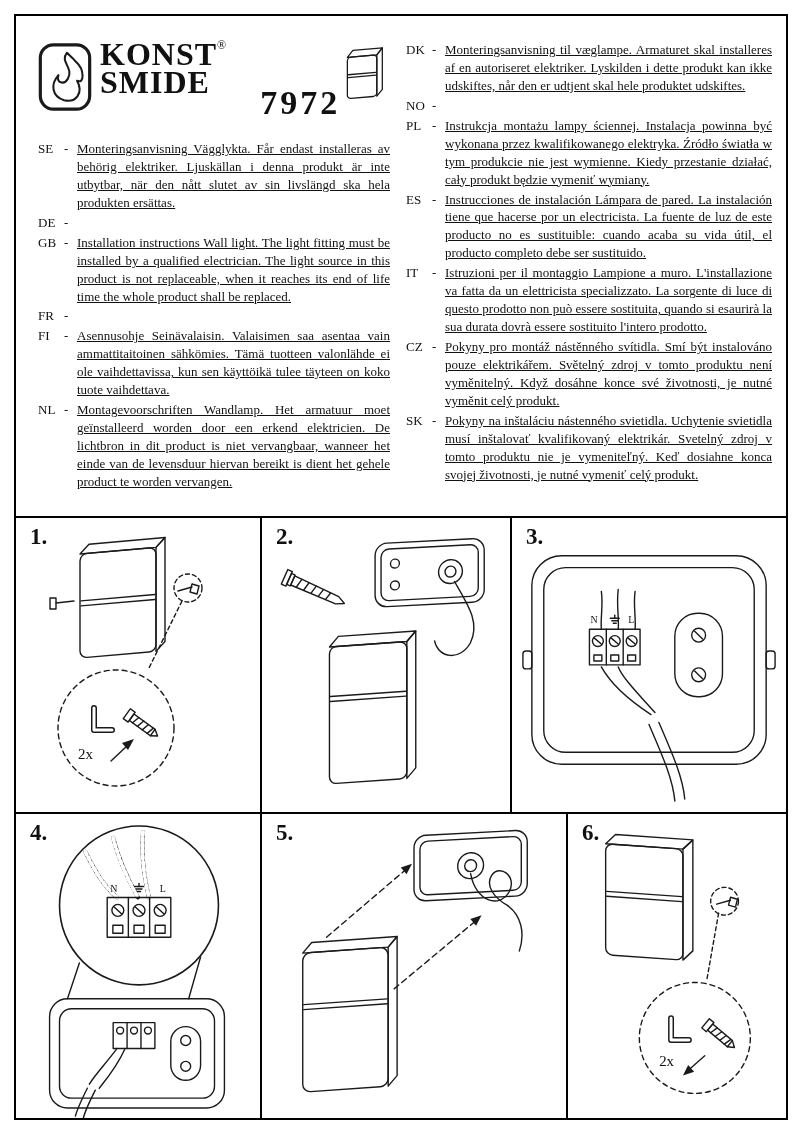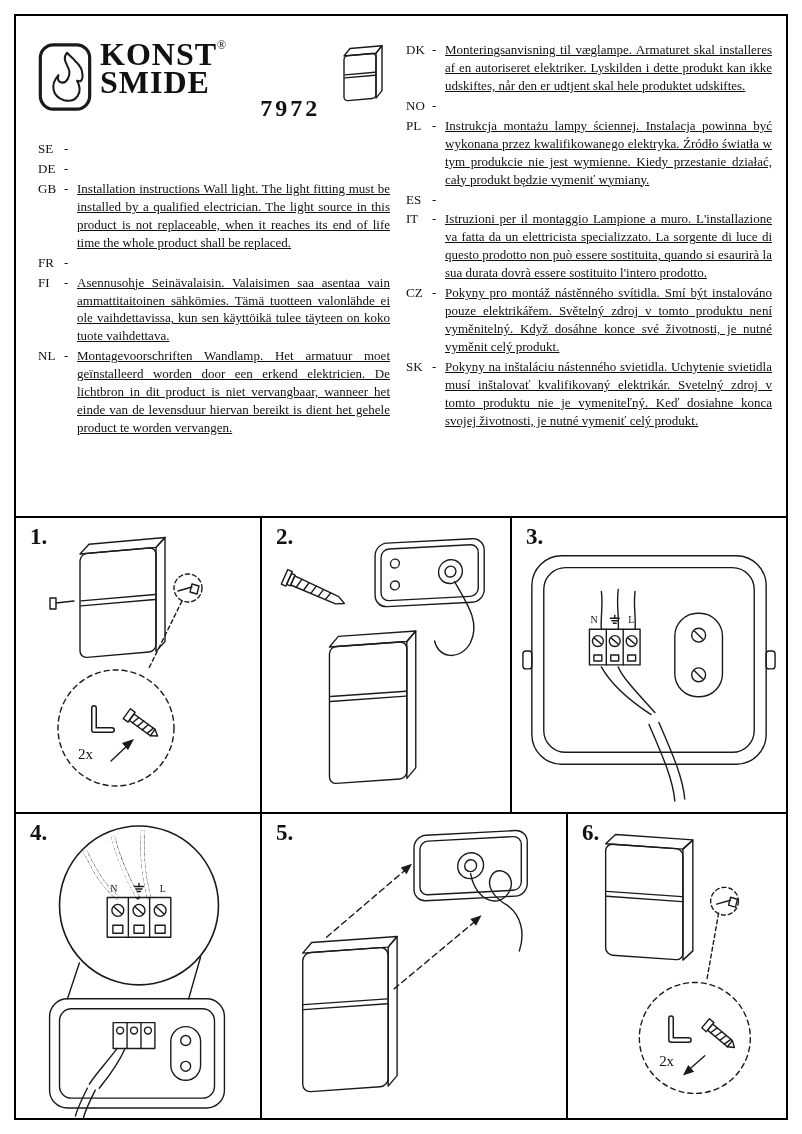--- a/index.html
+++ b/index.html
@@ -19,21 +19,21 @@
   }
   
   .header { flex:none; height:500px; padding:24px 14px 0 22px; overflow:hidden; }
   .cols { display:flex; gap:16px; }
   .col-left  { width:352px; flex:none; }
   .col-right { width:366px; flex:none; padding-top:1px; }
   .logo-row { display:flex; align-items:flex-start; height:90px; margin-bottom:10px; }
   .flame-svg { width:54px; height:70px; flex:none; margin-top:2px; }
   .brand { margin-left:8px; font-weight:bold; font-size:32px; line-height:0.86; letter-spacing:1px; }
   .brand .reg { font-size:12px; font-weight:normal; vertical-align:16px; letter-spacing:0; }
-  .model { font-size:24px; font-weight:bold; letter-spacing:3px; align-self:flex-end; margin:0 0 8px 34px; }
+  .model { font-size:34px; font-weight:bold; letter-spacing:3px; align-self:flex-end; margin:0 0 8px 34px; }
   .thumb-svg { width:52px; height:62px; margin-left:auto; margin-right:2px; margin-top:2px; }
   .entry { display:flex; margin-bottom:2px; font-size:13px; line-height:1.38; }
   .entry .code { width:26px; flex:none; }
   .entry .dash { width:13px; flex:none; }
   .entry .etext { flex:1; text-align:justify;text-decoration:underline; }
   
   .grid { display:grid; border-top:2px solid #000; }
   .row1 { flex:none; height:296px; grid-template-columns:244px 250px 1fr; }
   .row2 { flex:1; grid-template-columns:244px 306px 1fr; }
   .panel { position:relative; overflow:hidden; background:#fff; }
@@ -76,20 +76,21 @@
               <line x1="1" y1="19" x2="31" y2="19"></line>
               <line x1="1" y1="22" x2="31" y2="22"></line>
             </g>
           </svg>
         </div>
 
         <div class="entries">
           <div class="entry">
             <span class="code">SE</span>
               <span class="dash">-</span>
+              <span class="etext">Monteringsanvisning Vägglykta. Får endast installeras av behörig elektriker. Ljuskällan i denna produkt är inte utbytbar, när den nått slutet av sin livslängd ska hela produkten ersättas.</span>
           </div>
           <div class="entry">
             <span class="code">DE</span>
               <span class="dash">-</span>
           </div>
           <div class="entry">
             <span class="code">GB</span>
               <span class="dash">-</span>
               <span class="etext">Installation instructions Wall light. The light fitting must be installed by a qualified electrician. The light source in this product is not replaceable, when it reaches its end of life time the whole product shall be replaced.</span>
           </div>
@@ -121,20 +122,21 @@
             <span class="dash">-</span>
         </div>
         <div class="entry">
           <span class="code">PL</span>
             <span class="dash">-</span>
             <span class="etext">Instrukcja montażu lampy ściennej. Instalacja powinna być wykonana przez kwalifikowanego elektryka. Źródło światła w tym produkcie nie jest wymienne. Kiedy przestanie działać, cały produkt będzie vymeniť wymiany.</span>
         </div>
         <div class="entry">
           <span class="code">ES</span>
             <span class="dash">-</span>
+            <span class="etext">Instrucciones de instalación Lámpara de pared. La instalación tiene que hacerse por un electricista. La fuente de luz de este producto no es sustituible: cuando acaba su vida útil, el producto completo debe ser sustituido.</span>
         </div>
         <div class="entry">
           <span class="code">IT</span>
             <span class="dash">-</span>
             <span class="etext">Istruzioni per il montaggio Lampione a muro. L'installazione va fatta da un elettricista specializzato. La sorgente di luce di questo prodotto non può essere sostituita, quando si esaurirà la sua durata dovrà essere sostituito l'intero prodotto.</span>
         </div>
         <div class="entry">
           <span class="code">CZ</span>
             <span class="dash">-</span>
             <span class="etext">Pokyny pro montáž nástěnného svítidla. Smí být instalováno pouze elektrikářem. Světelný zdroj v tomto produktu není vyměnitelný. Když dosáhne konce své životnosti, je nutné vyměnit celý produkt.</span>

